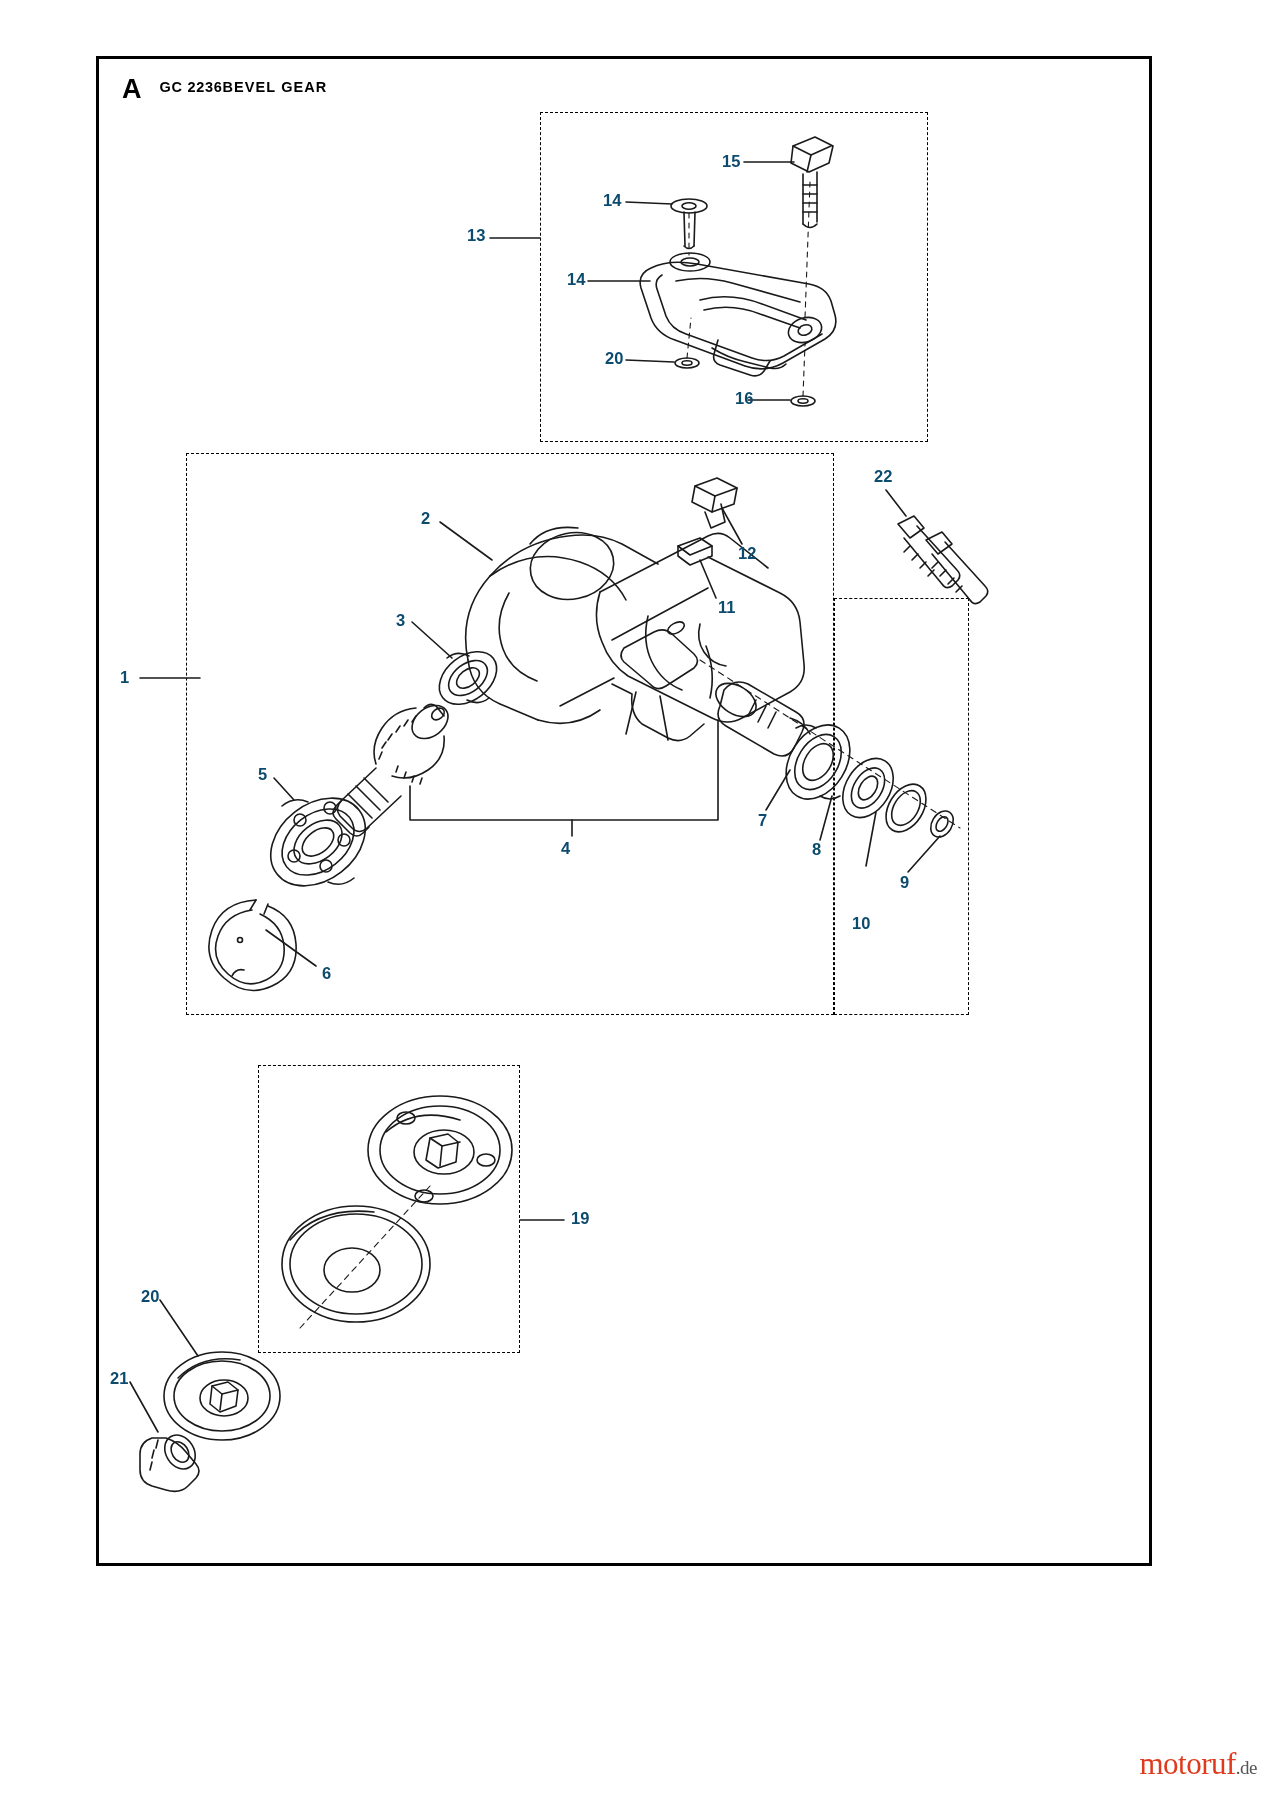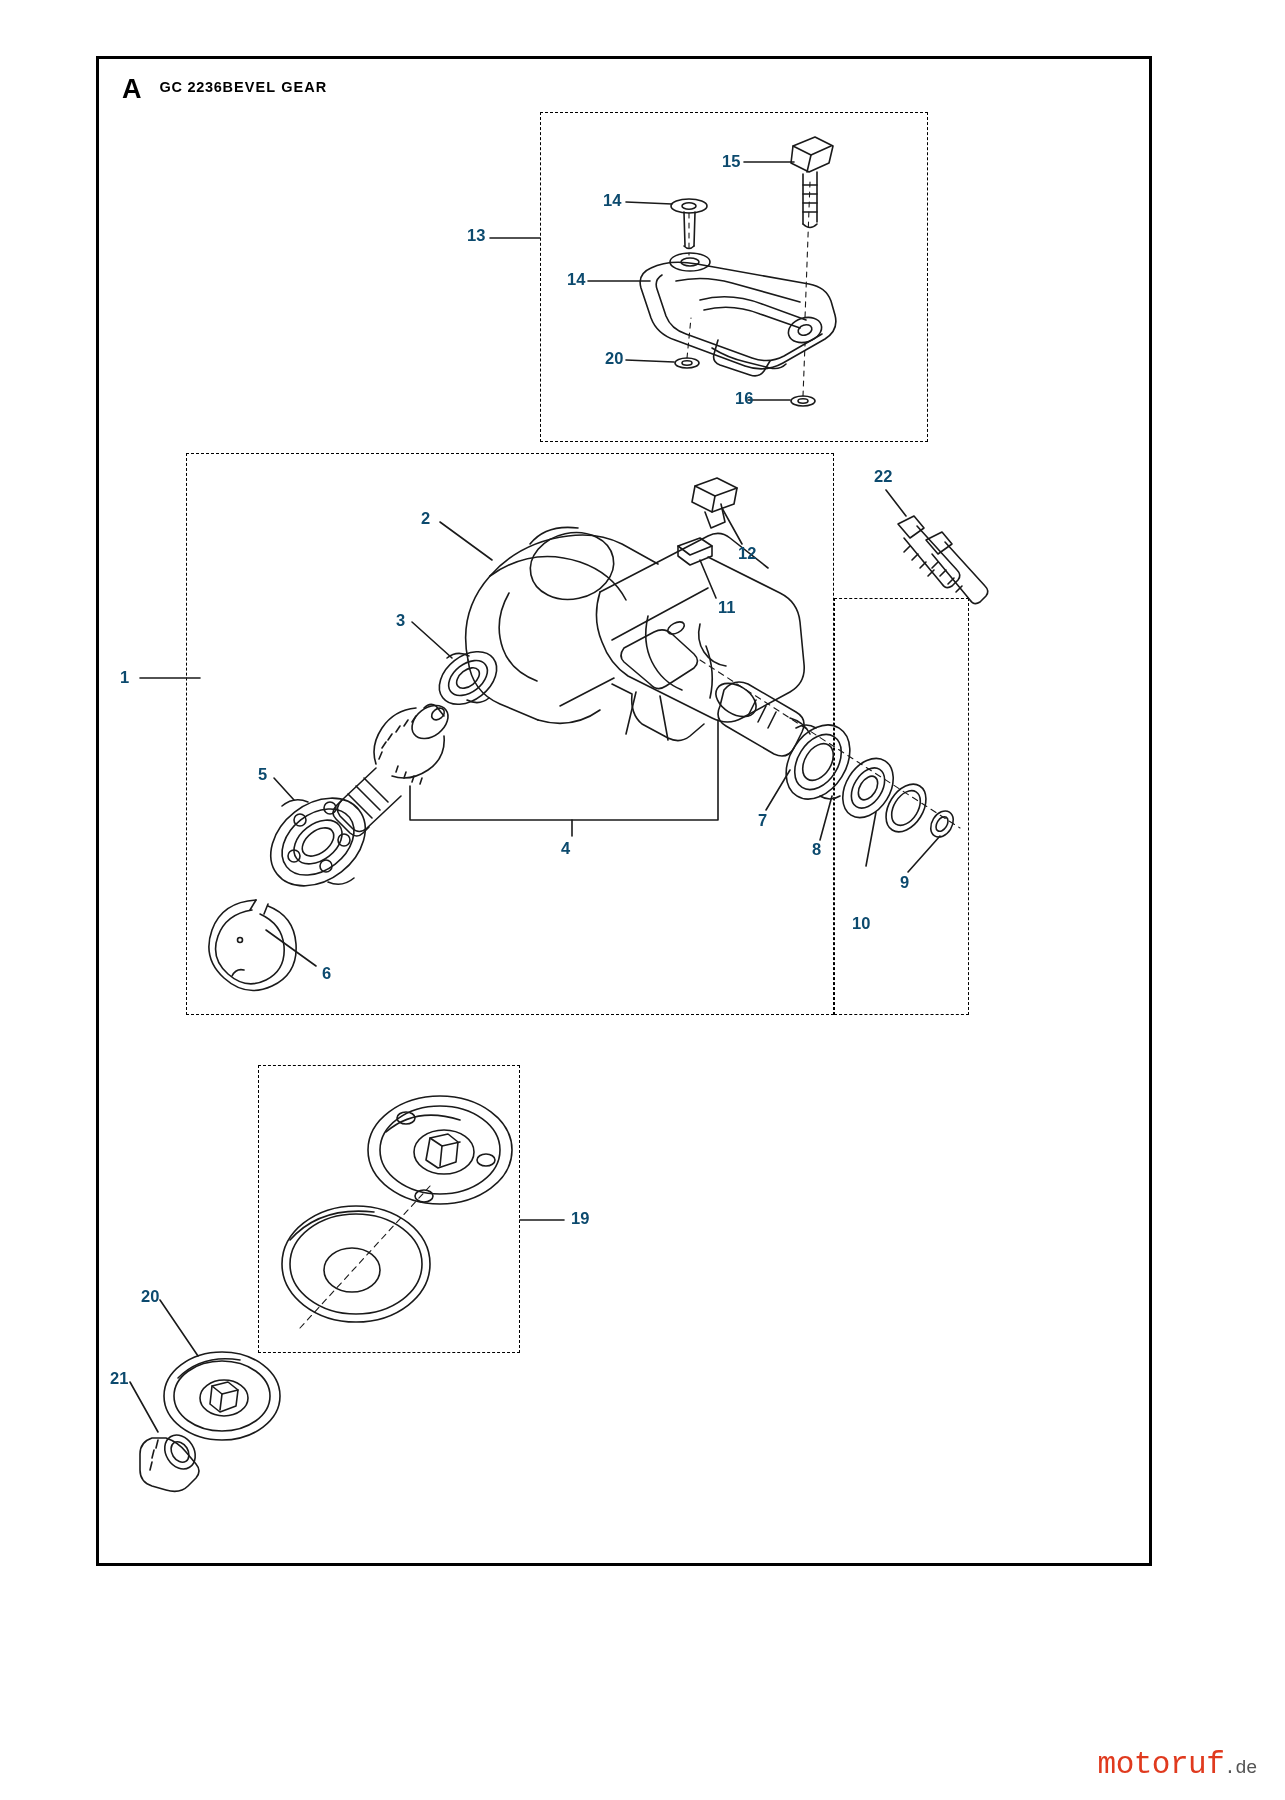--- a/index.html
+++ b/index.html
@@ -88,21 +88,21 @@
     width: 1285px;
     height: 1800px;
     pointer-events: none;
   }
   
   .watermark {
     position: absolute;
     right: 28px;
     bottom: 18px;
     font-size: 31px;
-    font-family: Liberation Mono, monospace;
+    font-family: Liberation Serif, serif;
     letter-spacing: -0.5px;
   }
   .watermark .wm-main {
     color: #e03a1e;
     font-weight: normal;
   }
   .watermark .wm-suffix {
     color: #555;
     font-size: 19px;
   }

